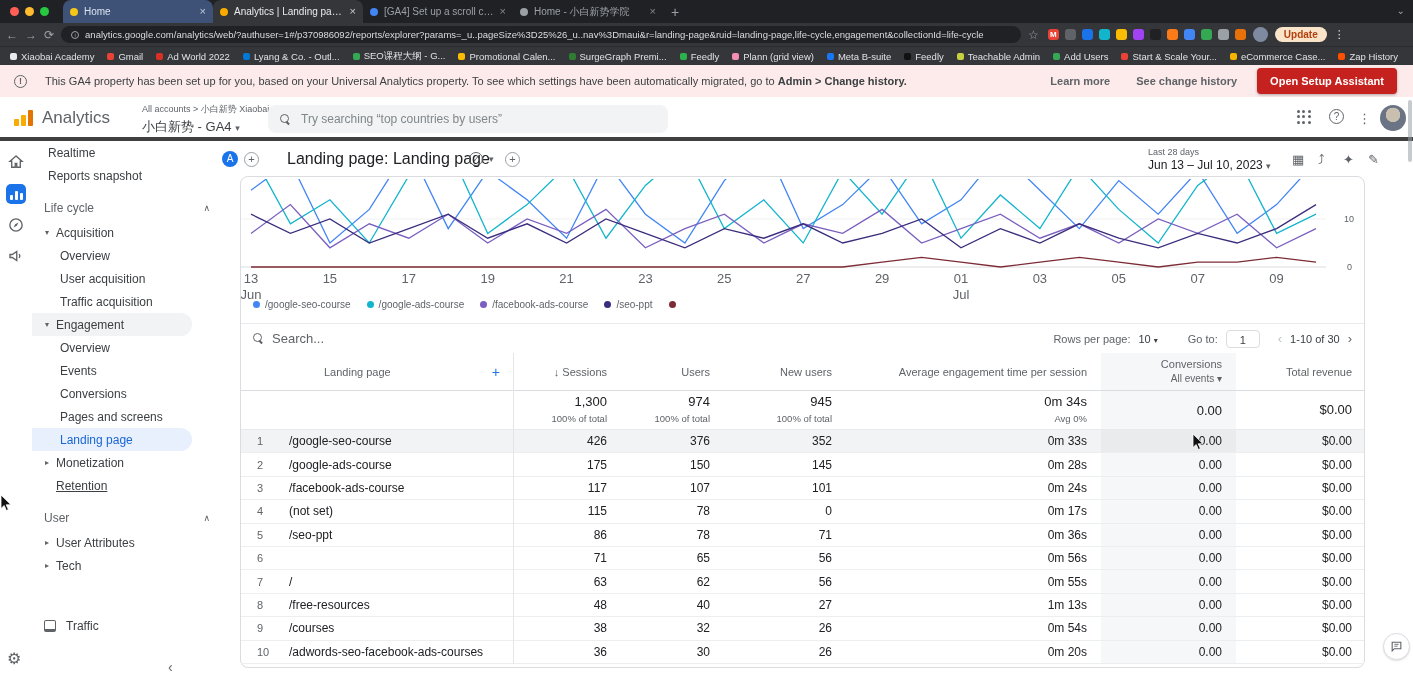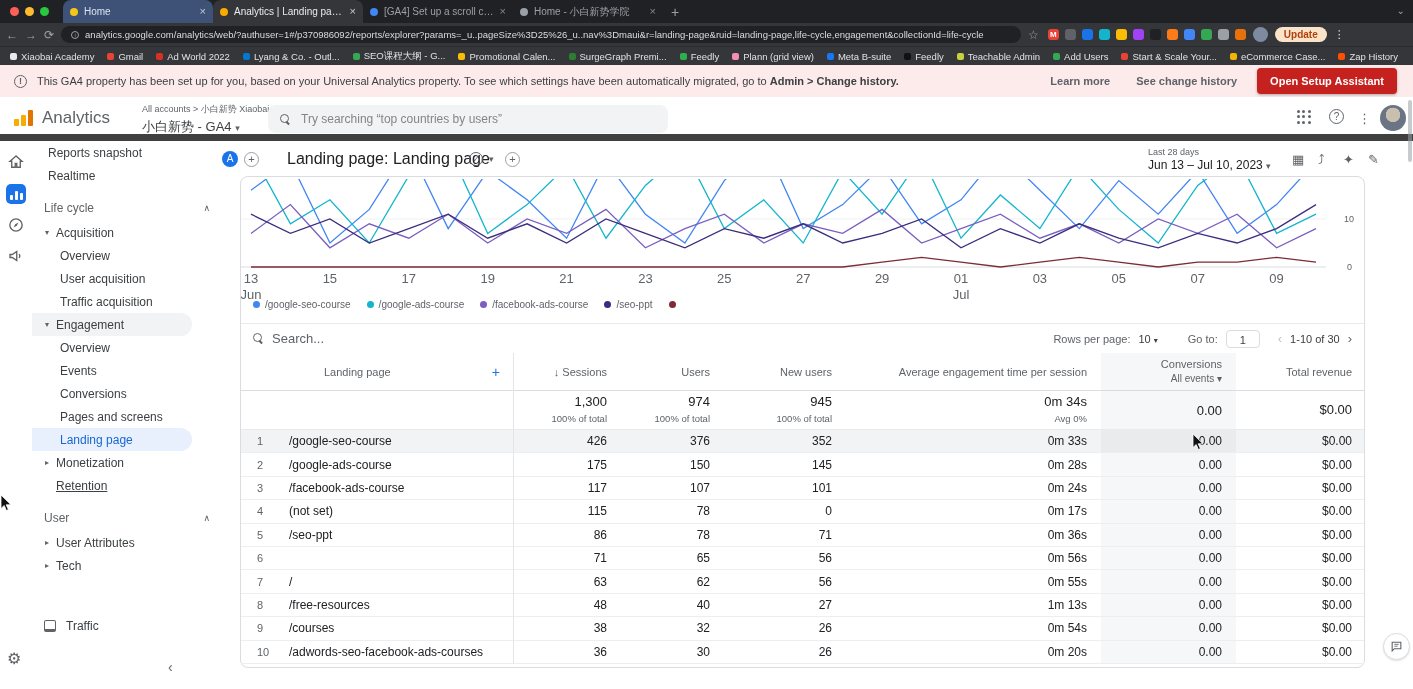--- a/index.html
+++ b/index.html
@@ -31,28 +31,28 @@
   .menu-dots { color:#e8eaed; font-size:11px; }
 
   .bmbar { position:absolute; left:0; top:46px; width:1413px; height:19px; background:#35363a; border-top:1px solid #2a2b2e; display:flex; align-items:center; gap:13px; padding:0 10px; overflow:hidden; }
   .bm { display:flex; align-items:center; gap:4px; flex:0 0 auto; }
   .bm-dot { width:7px; height:7px; border-radius:2px; }
   .bm-label { color:#dfe1e5; font-size:9.5px; white-space:nowrap; }
 
   
   .banner { position:absolute; left:0; top:65px; width:1413px; height:32px; background:#fcebea; display:flex; align-items:center; padding:0 14px; }
   .banner-ic { width:13px; height:13px; border:1.5px solid #5f6368; border-radius:50%; color:#5f6368; font-size:9px; font-weight:bold; text-align:center; line-height:11px; flex:0 0 auto; }
-  .banner-text { color:#3c4043; font-size:11px; margin-left:10px; white-space:nowrap; }
+  .banner-text { color:#3c4043; font-size:11px; margin-left:18px; white-space:nowrap; }
   .banner-text b { font-weight:bold; }
   .banner-links { margin-left:auto; display:flex; gap:26px; margin-right:20px; }
   .banner-link { color:#5f6368; font-size:11px; font-weight:bold; white-space:nowrap; }
   .banner-cta { background:#c5221f; color:#fff; font-size:11px; font-weight:bold; padding:7px 13px; border-radius:4px; box-shadow:0 1px 3px rgba(0,0,0,.3); white-space:nowrap; margin-right:2px; }
 
   
-  .gheader { position:absolute; left:0; top:97px; width:1413px; height:44px; background:#fff; border-bottom:7px solid #404040; }
+  .gheader { position:absolute; left:0; top:97px; width:1413px; height:44px; background:#fff; border-bottom:4px solid #404040; }
   .ga-logo { position:absolute; left:14px; top:13px; display:flex; align-items:flex-end; gap:2px; }
   .ga-bar { width:5px; background:#f9ab00; border-radius:1px; }
   .logo-text { position:absolute; left:42px; top:11px; color:#5f6368; font-size:17px; }
   .crumbs { position:absolute; left:142px; top:6px; }
   .crumb1 { color:#5f6368; font-size:9px; }
   .crumb2 { color:#3c4043; font-size:13px; margin-top:2px; }
   .crumb2 .carret { font-size:9px; color:#5f6368; }
   .gsearch { position:absolute; left:268px; top:8px; width:400px; height:28px; background:#f1f3f4; border-radius:8px; display:flex; align-items:center; gap:10px; padding:0 12px; }
   .gsearch-text { color:#80868b; font-size:12px; }
   .mag { position:relative; width:11px; height:11px; flex:0 0 auto; }
@@ -332,24 +332,24 @@
     <svg class="rail-ic" style="top:106px" viewBox="0 0 24 24">
         <path d="M4 10v4h3l6 4V6l-6 4H4z" fill="none" stroke="#5f6368" stroke-width="1.8"></path>
         <path d="M16 9.5a3.5 3.5 0 010 5" fill="none" stroke="#5f6368" stroke-width="1.8"></path>
       </svg>
     <span class="gear" style="position:absolute;top:510px;left:7px">⚙</span>
   </div>
 
   <div class="sidebar">
     <div id="sidebar-nav">
         <div class="nav-item">
+          <span>Realtime</span>
+        </div>
+        <div class="nav-item">
           <span>Reports snapshot</span>
-        </div>
-        <div class="nav-item">
-          <span>Realtime</span>
         </div>
         <div class="nav-section">
           <span>Life cycle</span>
           <span class="sec-caret">∧</span>
         </div>
         <div class="nav-parent">
           <span class="caret">▾</span>
           <span>Acquisition</span>
         </div>
         <div class="nav-child">

